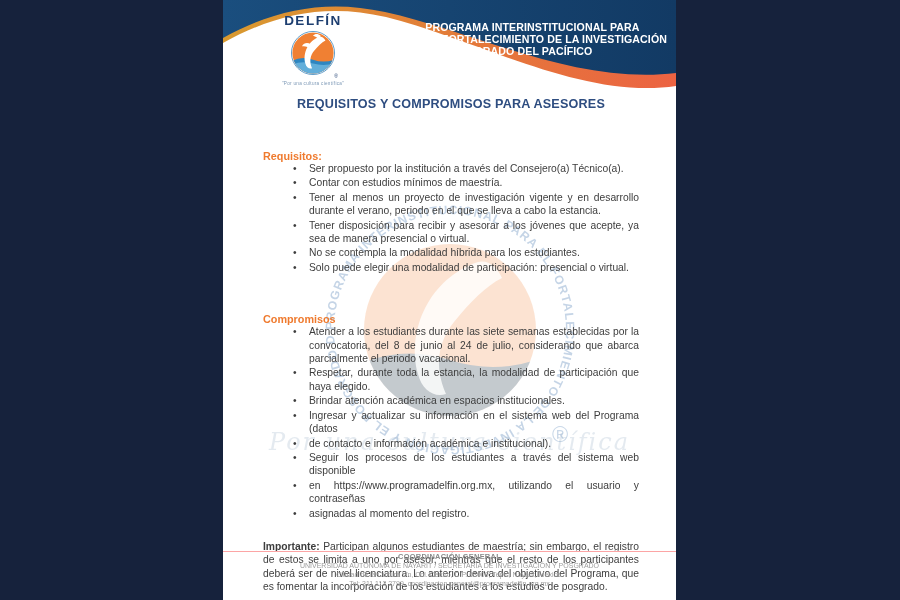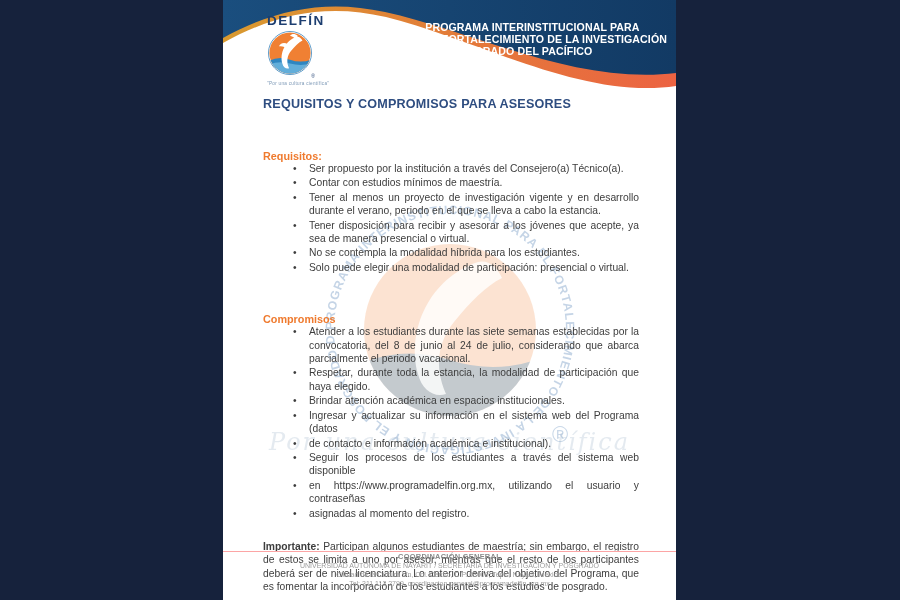--- a/index.html
+++ b/index.html
@@ -23,40 +23,41 @@
 
   
   .header-wave { position:absolute; top:0; left:0; width:453px; height:112px; z-index:2; }
   .header-text {
     position:absolute; top:21px; right:9px; z-index:3;
     text-align:left; color:#ffffff; font-weight:bold;
     font-size:10.6px; line-height:12.2px; letter-spacing:0.1px;
   }
   .logo {
     position:absolute; top:13px; left:44px; width:92px; z-index:4;
+    text-align:center;
   }
   .logo-wordmark {
     font-size:13.5px; font-weight:bold; color:#1d3e70; letter-spacing:1.5px;
   }
   .logo-badge { margin-top:2px; position:relative; display:inline-block; }
   .logo-reg { position:absolute; right:-2px; bottom:1px; font-size:5px; color:#1d3e70; }
   .logo-tagline { font-size:4.6px; color:#7b97b5; margin-top:1px; letter-spacing:0.3px; }
 
   
   .watermark { position:absolute; left:77px; top:180px; width:300px; height:300px; z-index:0; pointer-events:none; }
   .watermark-tagline {
     position:absolute; left:0; right:0; top:428px; z-index:0; pointer-events:none;
     text-align:center; font-family:"DejaVu Serif", serif; font-style:italic;
     font-size:24px; letter-spacing:2px; color:rgba(158,178,200,0.28);
   }
 
   
   .content { position:relative; z-index:1; padding:97px 37px 0 40px; }
   .doc-title {
-    text-align:left; color:#2e4d80; font-weight:bold; font-size:12.6px;
+    text-align:center; color:#2e4d80; font-weight:bold; font-size:12.6px;
     letter-spacing:0.2px;
   }
   .section-heading {
     color:#ef7a2e; font-weight:bold; font-size:10.8px; margin-top:39px;
   }
   .bullets { list-style:none; }
   .bullets li {
     position:relative; margin-left:30px; padding-left:16px;
     font-size:10.3px; line-height:13.4px; color:#3d3d3d;
     text-align:justify; margin-bottom:1px;

